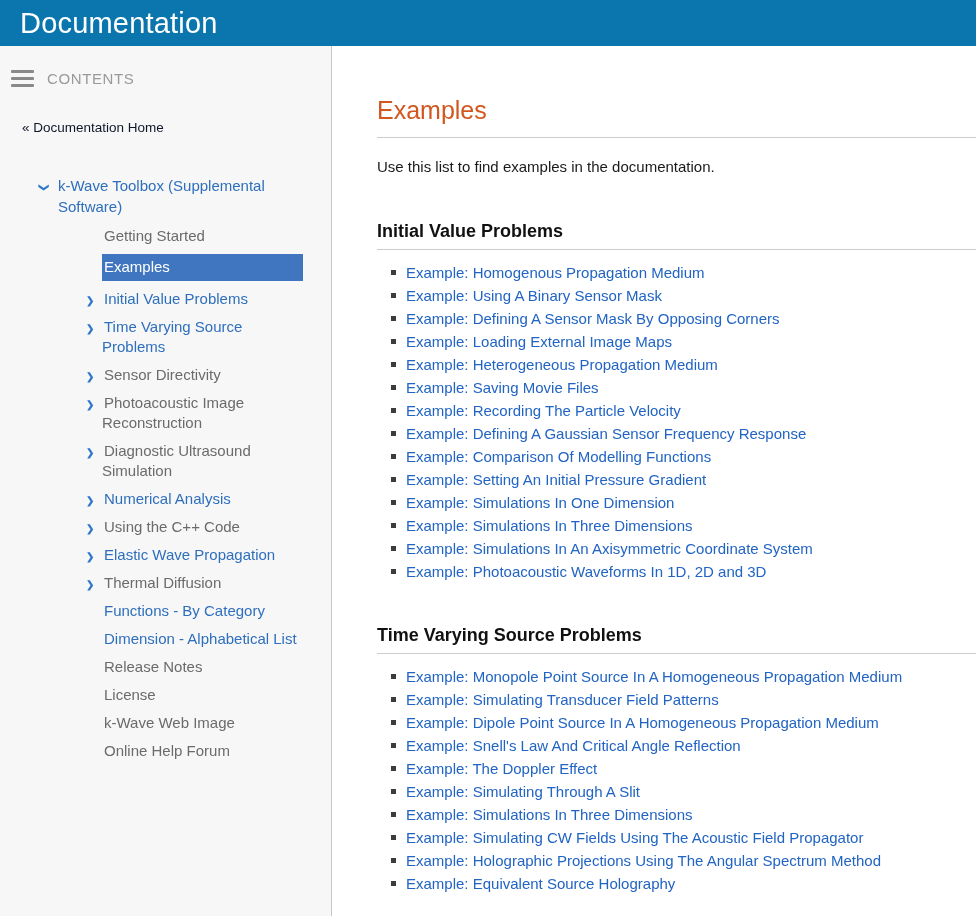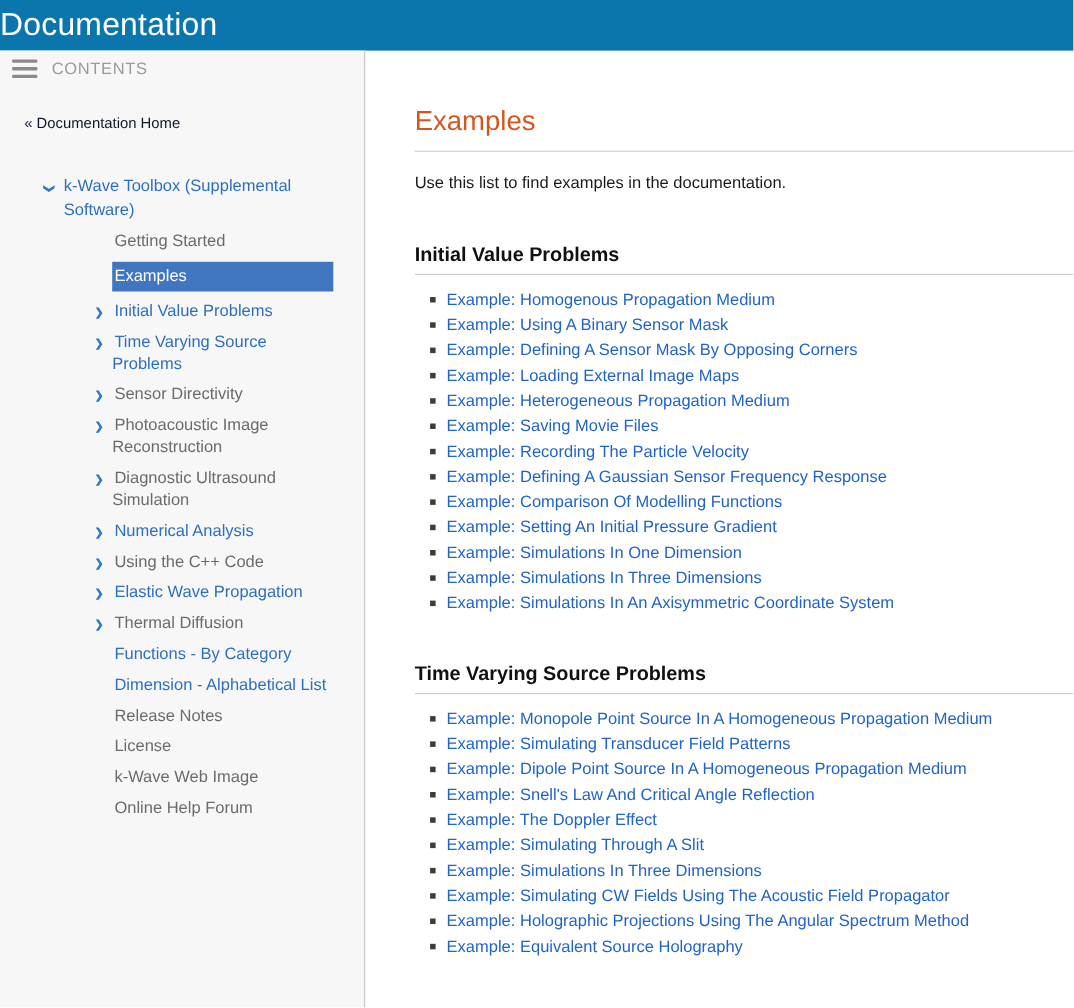--- a/index.html
+++ b/index.html
@@ -23,39 +23,40 @@
   .app-header {
     height: 46px;
     background: var(--header-bg);
     display: flex;
     align-items: center;
   }
   .app-header h1 {
     color: #ffffff;
     font-size: 29px;
     font-weight: 400;
+    padding-left: 20px;
     letter-spacing: 0.2px;
   }
 
   
   .page-body { display: flex; height: 870px; }
 
   
   .sidebar {
     width: 332px;
     flex: 0 0 332px;
     background: #f7f7f7;
     border-right: 1px solid #c5c5c5;
     overflow: hidden;
   }
   .contents-row {
     display: flex;
     align-items: center;
     gap: 13px;
-    padding: 8px 0 0 11px;
+    padding: 24px 0 0 11px;
     cursor: pointer;
   }
   .hamburger { display: inline-flex; flex-direction: column; gap: 4px; width: 23px; }
   .hamburger i { display: block; height: 3px; background: #8a8a8a; border-radius: 1px; }
   .contents-label {
     font-size: 15px;
     color: #9a9a9a;
     letter-spacing: 0.6px;
   }
   .home-link {
@@ -220,20 +221,21 @@
             <li><a class="example-link">Example: Loading External Image Maps</a></li>
             <li><a class="example-link">Example: Heterogeneous Propagation Medium</a></li>
             <li><a class="example-link">Example: Saving Movie Files</a></li>
             <li><a class="example-link">Example: Recording The Particle Velocity</a></li>
             <li><a class="example-link">Example: Defining A Gaussian Sensor Frequency Response</a></li>
             <li><a class="example-link">Example: Comparison Of Modelling Functions</a></li>
             <li><a class="example-link">Example: Setting An Initial Pressure Gradient</a></li>
             <li><a class="example-link">Example: Simulations In One Dimension</a></li>
             <li><a class="example-link">Example: Simulations In Three Dimensions</a></li>
             <li><a class="example-link">Example: Simulations In An Axisymmetric Coordinate System</a></li>
+            <li><a class="example-link">Example: Photoacoustic Waveforms In 1D, 2D and 3D</a></li>
           </ul>
         </section>
         <section class="section">
           <h2>Time Varying Source Problems</h2>
           <hr class="rule">
           <ul>
             <li><a class="example-link">Example: Monopole Point Source In A Homogeneous Propagation Medium</a></li>
             <li><a class="example-link">Example: Simulating Transducer Field Patterns</a></li>
             <li><a class="example-link">Example: Dipole Point Source In A Homogeneous Propagation Medium</a></li>
             <li><a class="example-link">Example: Snell's Law And Critical Angle Reflection</a></li>

